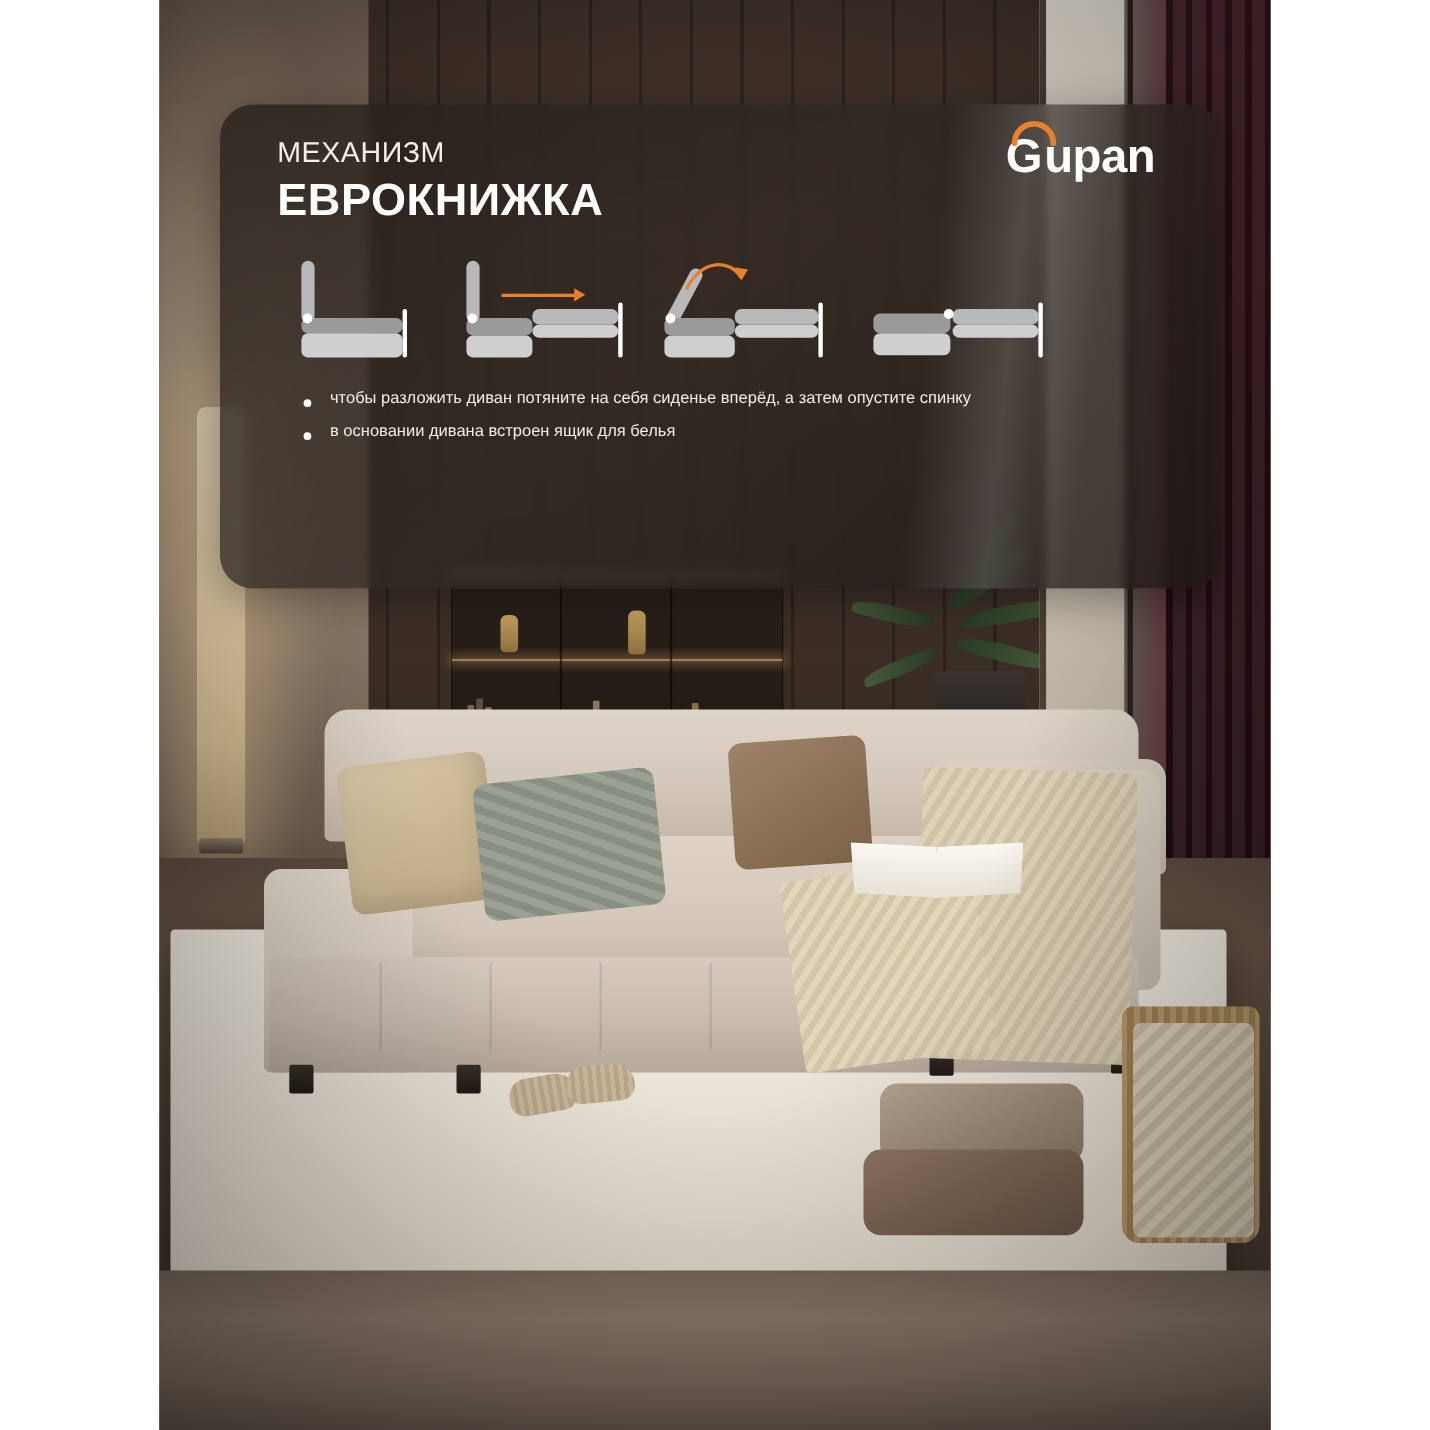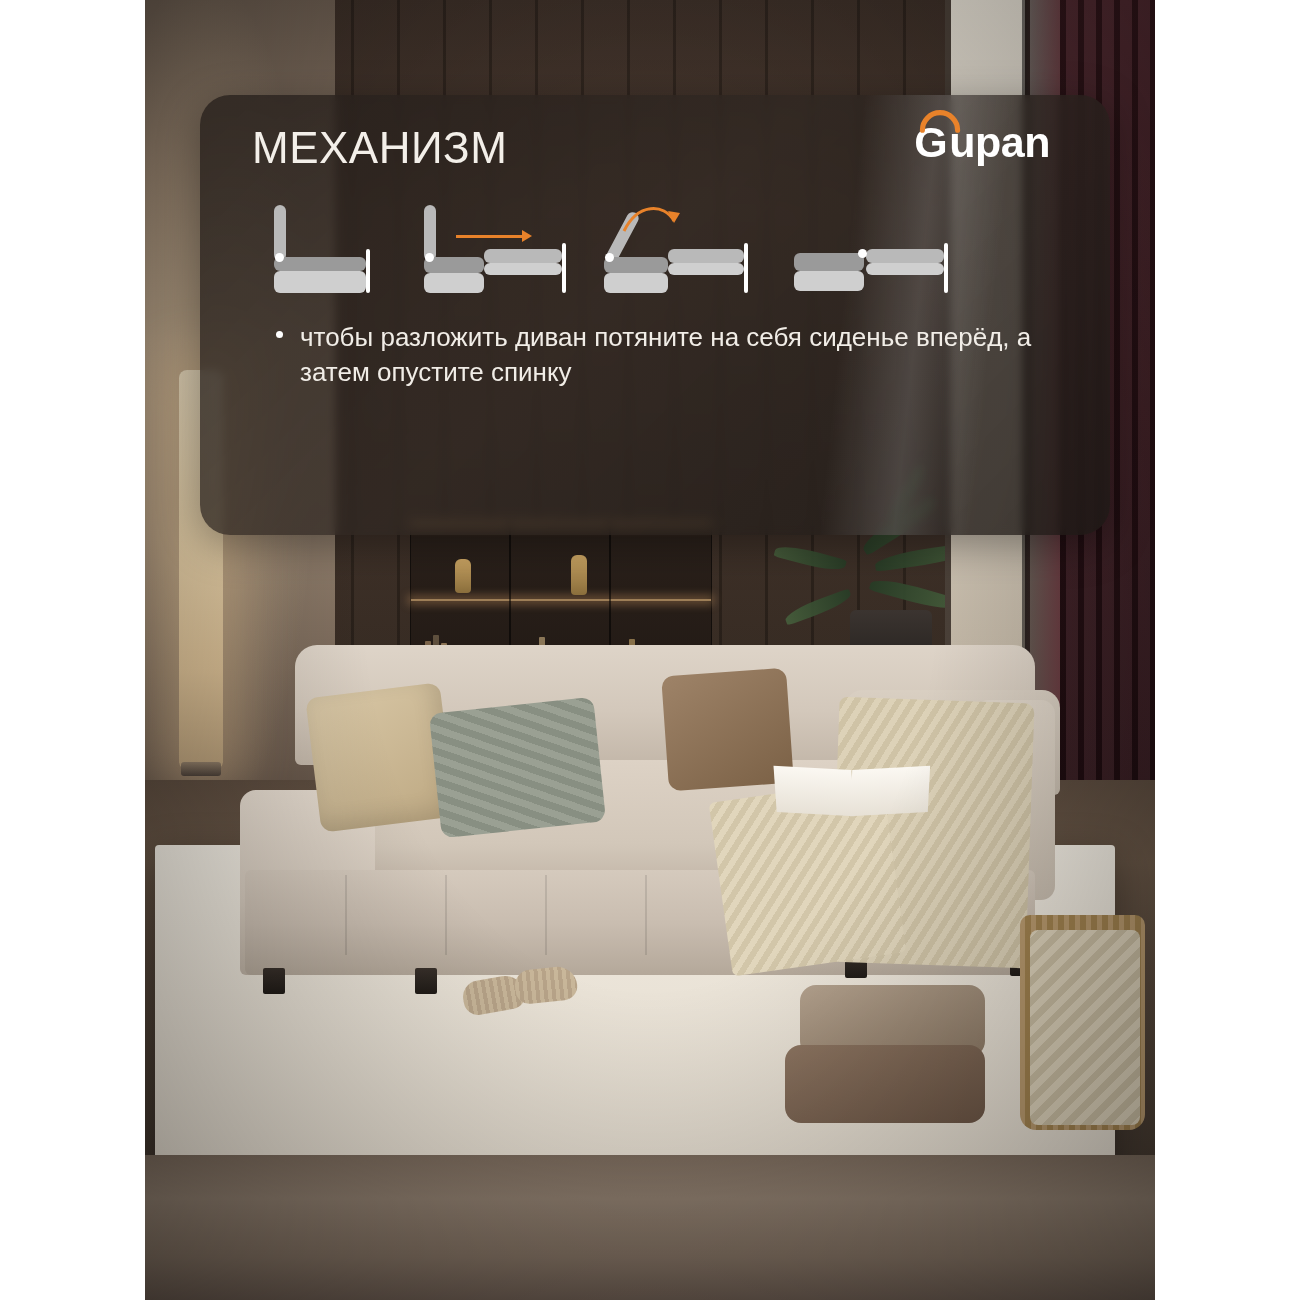--- a/index.html
+++ b/index.html
@@ -314,21 +314,21 @@
     background: linear-gradient(90deg, rgba(255,255,255,0.00), rgba(255,255,255,0.16), rgba(255,255,255,0.00));
     transform: rotate(6deg);
     pointer-events: none;
   }
   .card-inner {
     position: relative;
     padding: 28px 44px 0 52px;
     color: #ffffff;
   }
   .title-1 {
-    font-size: 44px;
+    font-size: 26px;
     letter-spacing: 0.5px;
     font-weight: 400;
     margin: 0;
     color: #f3efe9;
   }
   .title-2 {
     font-size: 41px;
     font-weight: 700;
     margin: 4px 0 0 0;
     letter-spacing: 0.5px;
@@ -406,21 +406,21 @@
 
   
   .bullets {
     margin: 26px 0 0 22px;
     padding: 0;
     list-style: none;
   }
   .bullets li {
     position: relative;
     padding-left: 26px;
-    font-size: 26px;
+    font-size: 15px;
     line-height: 1.33;
     color: #f1ede7;
     margin-bottom: 10px;
   }
   .bullets li::before {
     content: "";
     position: absolute;
     left: 2px; top: 11px;
     width: 7px; height: 7px;
     border-radius: 50%;
@@ -520,20 +520,21 @@
     <div class="logo">
       <svg class="logo-mark" viewBox="0 0 60 40">
         <path d="M6 34 A 24 24 0 0 1 54 34" fill="none" stroke="#e8822a" stroke-width="7" stroke-linecap="round"></path>
       </svg>
       <span class="logo-text">G</span>
       <span class="logo-text">upan</span>
     </div>
 
     <div class="card-inner">
       <p class="title-1">МЕХАНИЗМ</p>
+      <p class="title-2">ЕВРОКНИЖКА</p>
 
       <div class="diagram">
 
         <div class="step" style="left:8px;">
           <div class="bar" style="left:8px; top:6px; width:12px; height:56px;"></div>
           <div class="bar bar-dark" style="left:8px; top:58px; width:92px; height:14px;"></div>
           <div class="bar" style="left:8px; top:72px; width:92px; height:22px; background:#cfcfcf;"></div>
           <div class="dot" style="left:9px; top:54px;"></div>
           <div class="bar" style="left:100px; top:50px; width:4px; height:44px; background:#ffffff;"></div>
         </div>
@@ -569,17 +570,18 @@
           <div class="bar" style="left:8px; top:72px; width:70px; height:20px; background:#cfcfcf;"></div>
           <div class="bar" style="left:80px; top:50px; width:78px; height:14px;"></div>
           <div class="bar" style="left:80px; top:64px; width:78px; height:12px; background:#cfcfcf;"></div>
           <div class="dot" style="left:72px; top:50px;"></div>
           <div class="bar" style="left:158px; top:44px; width:4px; height:50px; background:#ffffff;"></div>
         </div>
       </div>
 
       <ul class="bullets">
         <li>чтобы разложить диван потяните на себя сиденье вперёд, а затем опустите спинку</li>
+        <li>в основании дивана встроен ящик для белья</li>
       </ul>
     </div>
   </div>
 
 </div>
 
 </body></html>

